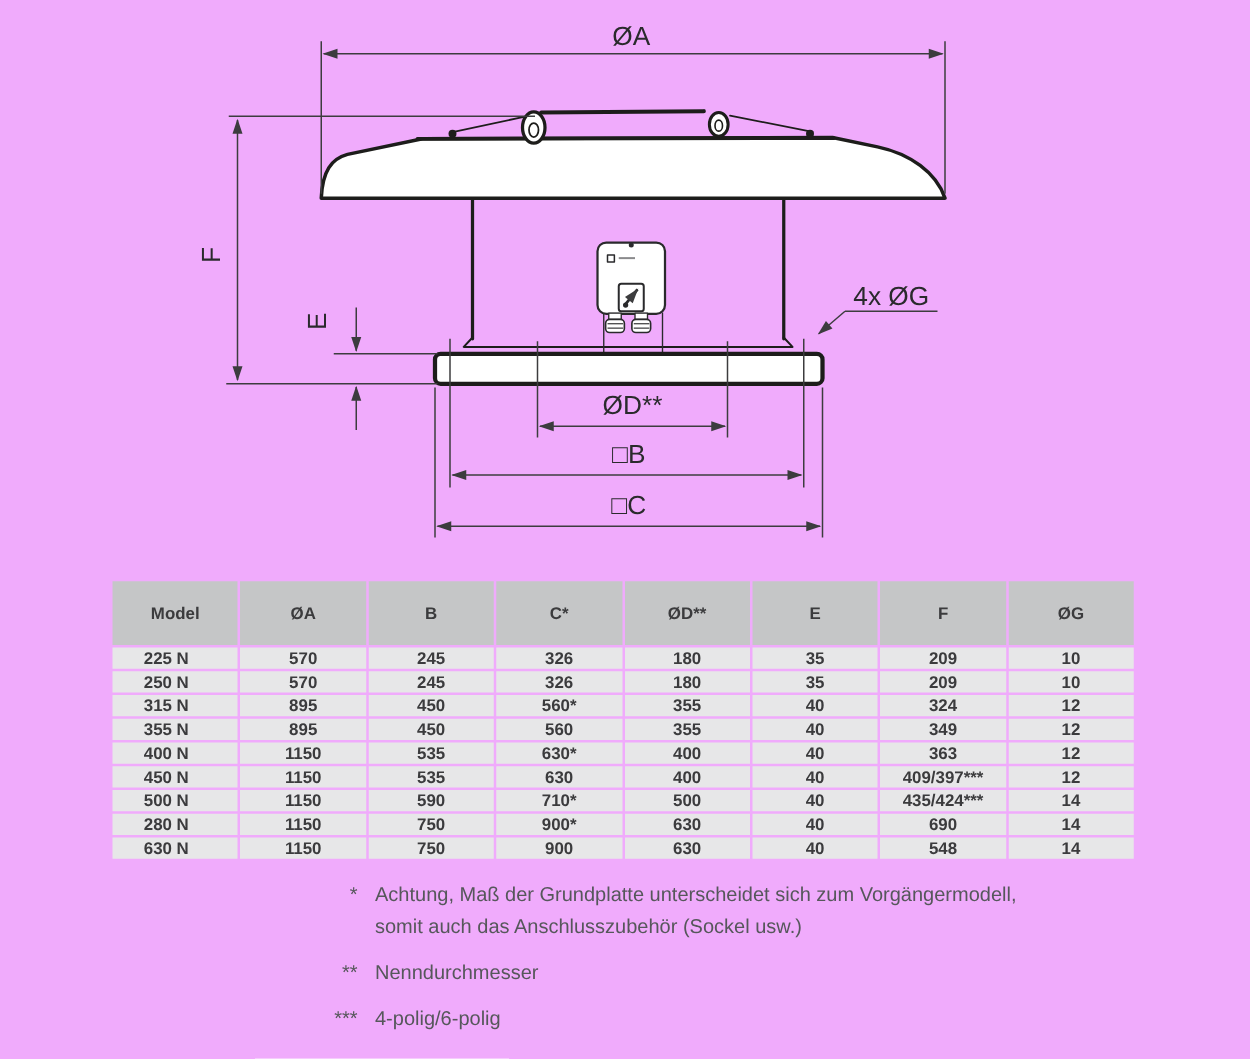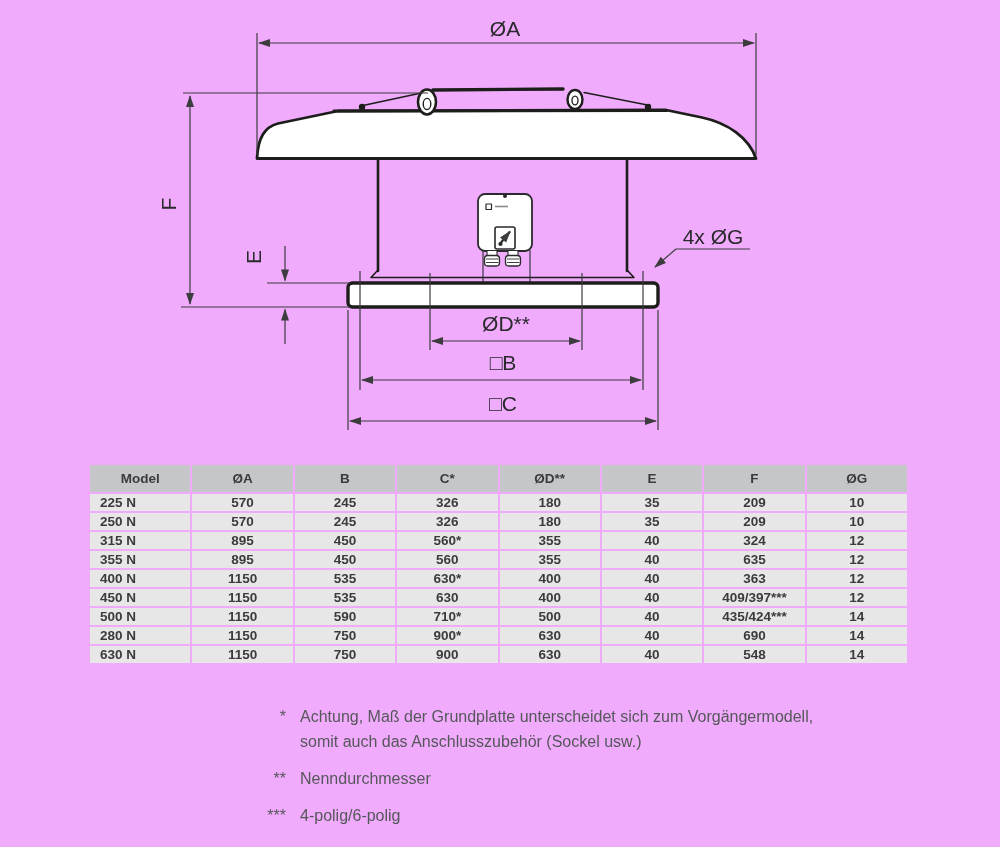--- a/index.html
+++ b/index.html
@@ -26,31 +26,31 @@
     table-layout: fixed;
     border-collapse: separate;
     border-spacing: 2px;
     font-size: 13.5px;
     color: #3b3b3d;
   }
   table.dims th {
     background: #c5c6c7;
     font-weight: bold;
     height: 19px;
-    padding: 4px;
+    padding: 16px;
     text-align: center;
   }
   table.dims td {
     background: #e7e7e8;
     font-weight: bold;
     height: 17px;
     padding: 0;
     text-align: center;
   }
-  table.dims td.model { text-align: left; padding-left: 10px; }
+  table.dims td.model { text-align: left; padding-left: 25px; }
   
   .footnotes {
     position: absolute;
     left: 252px;
     top: 704px;
     color: #56575b;
     font-size: 16px;
   }
   .note { display: flex; margin-bottom: 12px; line-height: 25px; }
   .note .marker { flex: none; width: 34px; text-align: right; padding-right: 14px; }
@@ -214,21 +214,21 @@
         <td>324</td>
         <td>12</td>
       </tr>
       <tr>
         <td class="model">355 N</td>
         <td>895</td>
         <td>450</td>
         <td>560</td>
         <td>355</td>
         <td>40</td>
-        <td>635</td>
+        <td>349</td>
         <td>12</td>
       </tr>
       <tr>
         <td class="model">400 N</td>
         <td>1150</td>
         <td>535</td>
         <td>630*</td>
         <td>400</td>
         <td>40</td>
         <td>363</td>

